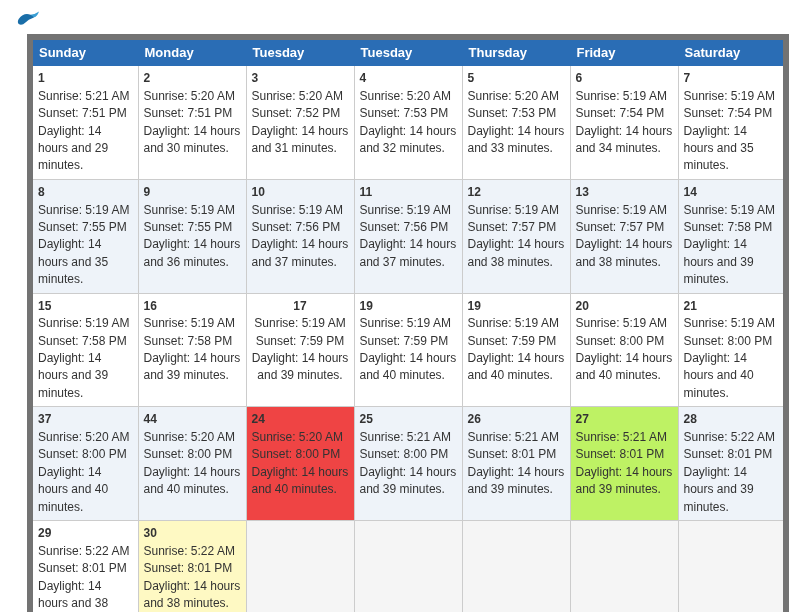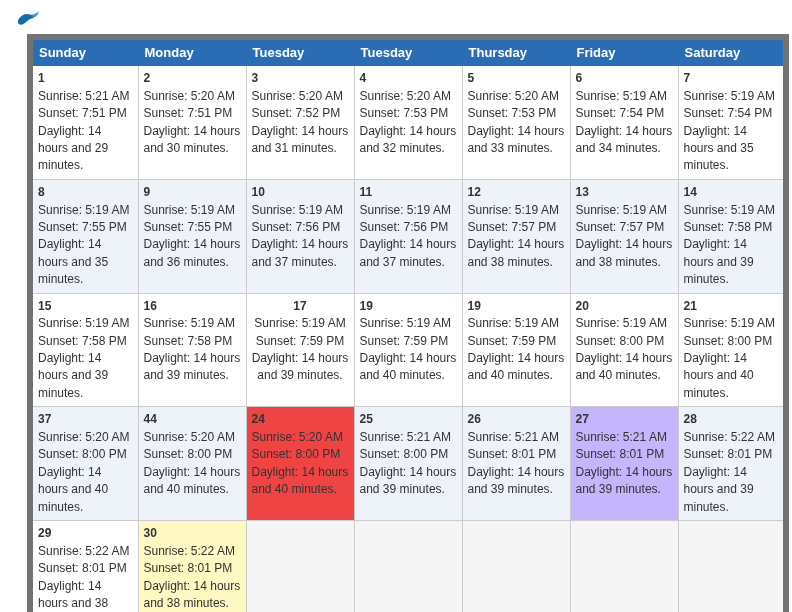--- a/index.html
+++ b/index.html
@@ -219,21 +219,21 @@
 Daylight: 14 hours and 40 minutes.</span></td>
           <td style="background: #ef4444;"><span class="day-num">24</span><span class="cell-text" style="white-space: pre-line;">Sunrise: 5:20 AM
 Sunset: 8:00 PM
 Daylight: 14 hours and 40 minutes.</span></td>
           <td style="background: rgb(238, 243, 249);"><span class="day-num">25</span><span class="cell-text" style="white-space: pre-line;">Sunrise: 5:21 AM
 Sunset: 8:00 PM
 Daylight: 14 hours and 39 minutes.</span></td>
           <td style="background: rgb(238, 243, 249);"><span class="day-num">26</span><span class="cell-text" style="white-space: pre-line;">Sunrise: 5:21 AM
 Sunset: 8:01 PM
 Daylight: 14 hours and 39 minutes.</span></td>
-          <td style="background: #c4b5fd;"><span class="day-num">27</span><span class="cell-text" style="white-space: pre-line;">Sunrise: 5:21 AM
+          <td style="background: #bef264;"><span class="day-num">27</span><span class="cell-text" style="white-space: pre-line;">Sunrise: 5:21 AM
 Sunset: 8:01 PM
 Daylight: 14 hours and 39 minutes.</span></td>
           <td style="background: rgb(238, 243, 249);"><span class="day-num">28</span><span class="cell-text" style="white-space: pre-line;">Sunrise: 5:22 AM
 Sunset: 8:01 PM
 Daylight: 14 hours and 39 minutes.</span></td>
         </tr>
         <tr>
           <td style="background: rgb(255, 255, 255);"><span class="day-num">29</span><span class="cell-text" style="white-space: pre-line;">Sunrise: 5:22 AM
 Sunset: 8:01 PM
 Daylight: 14 hours and 38 minutes.</span></td>

